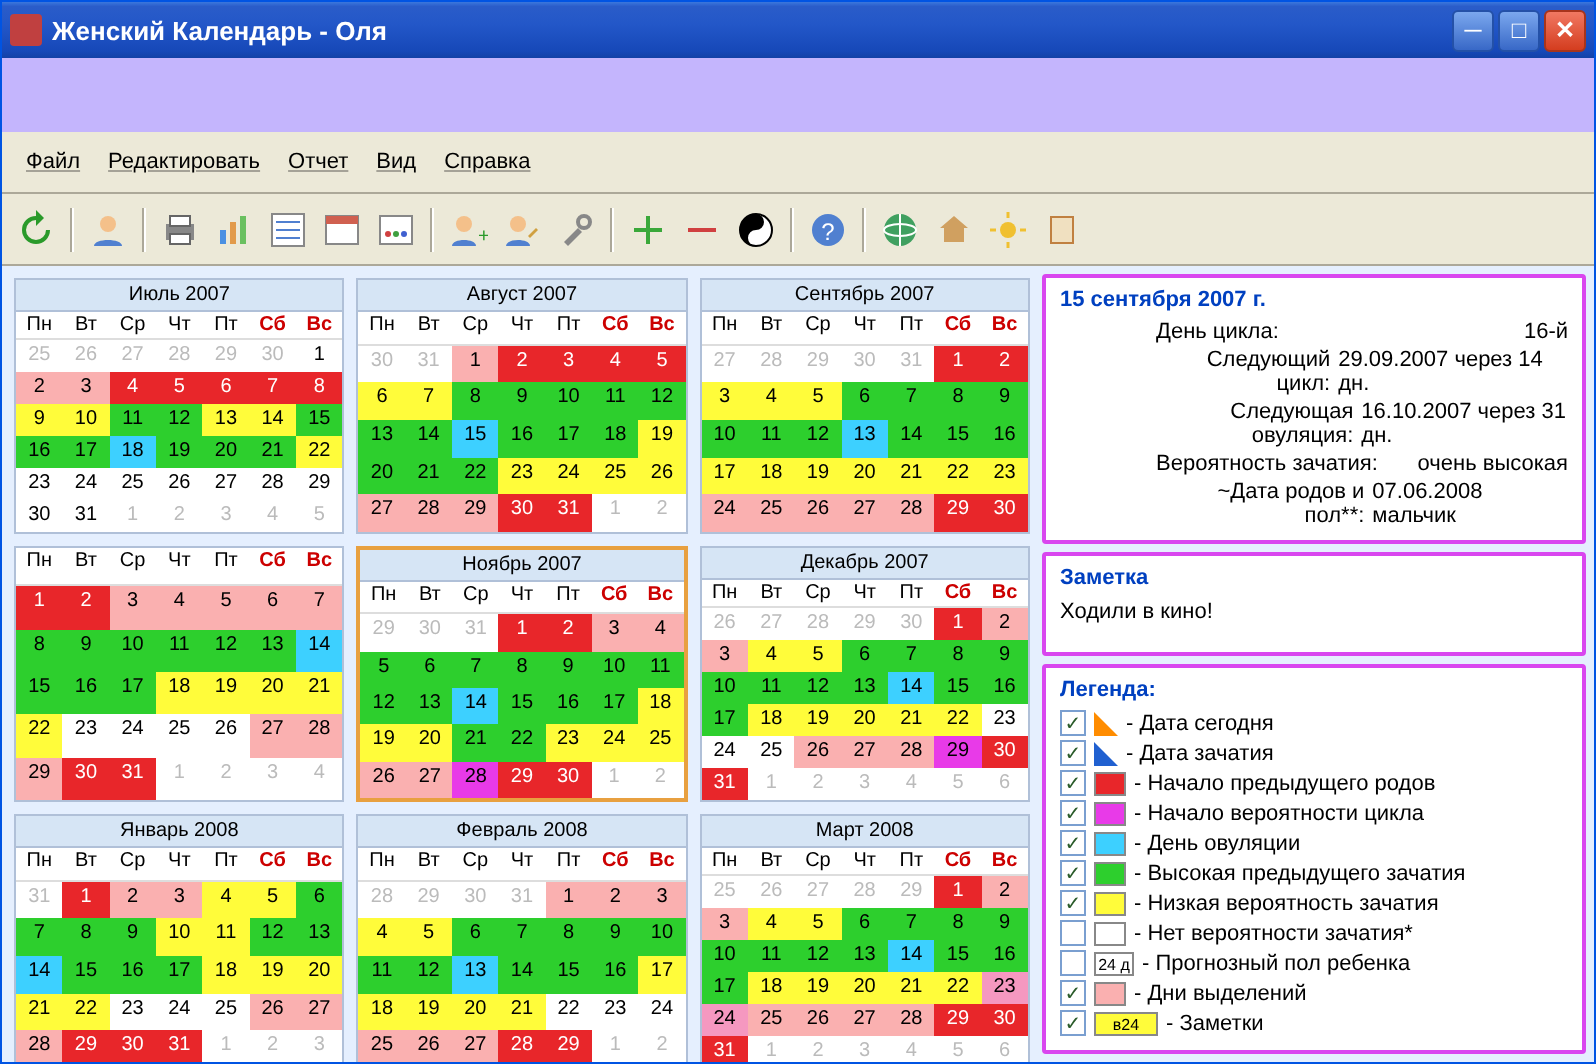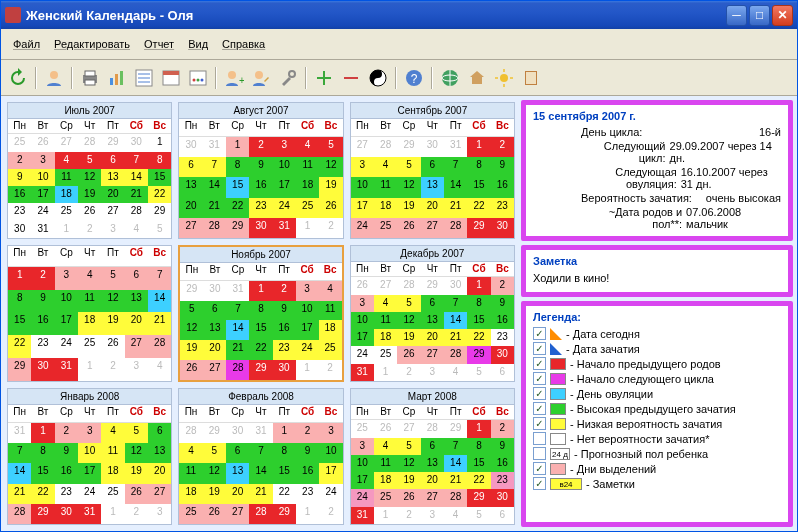--- a/index.html
+++ b/index.html
@@ -4,21 +4,21 @@
 <style>
   * { margin: 0; padding: 0; box-sizing: border-box; }
   body { font-family: Tahoma, Arial, sans-serif; font-size: 11px; background: #ece9d8; }
   .window { width: 798px; height: 532px; background: #c4b5fd; border: 1px solid #0054e3; display: flex; flex-direction: column; }
   .titlebar { height: 28px; background: linear-gradient(to bottom, #3b77dd 0%, #2a5cc9 8%, #2357c8 40%, #1648b8 88%, #1341a6 100%); display: flex; align-items: center; padding: 0 4px; color: white; font-weight: bold; font-size: 13px; }
   .titlebar-icon { width: 16px; height: 16px; background: #c04040; border-radius: 2px; margin-right: 5px; display: inline-block; }
   .titlebar-text { flex: 1; }
   .titlebar-buttons { display: flex; gap: 2px; }
   .titlebar-btn { width: 21px; height: 21px; background: linear-gradient(to bottom, #7ba8ee, #3868c7); border: 1px solid #2451a8; border-radius: 3px; display: flex; align-items: center; justify-content: center; color: white; font-weight: bold; font-size: 12px; cursor: pointer; }
   .titlebar-btn.close { background: linear-gradient(to bottom, #f17862, #d43d1f); border-color: #a8341c; }
-  .menubar { height: 22px; display: flex; align-items: center; padding: 15px 6px; gap: 2px; background: #ece9d8; border-bottom: 1px solid #aca899; }
+  .menubar { height: 22px; display: flex; align-items: center; padding: 15px 6px; gap: 2px; background: #ece9d8; border-bottom: 1px solid #aca899; margin-top: 37px; }
   .menu-item { padding: 2px 6px; cursor: pointer; text-decoration: underline; text-decoration-color: rgba(0,0,0,0.3); }
   .toolbar { height: 36px; display: flex; align-items: center; padding: 2px 4px; gap: 1px; background: #ece9d8; border-bottom: 1px solid #aca899; }
   .tool-btn { width: 26px; height: 26px; display: flex; align-items: center; justify-content: center; cursor: pointer; border: 1px solid transparent; border-radius: 2px; }
   .tool-sep { width: 2px; height: 22px; border-left: 1px solid #aca899; border-right: 1px solid #fff; margin: 0 3px; }
   .icon { width: 20px; height: 20px; display: inline-block; }
   .content { flex: 1; display: flex; background: #e5effe; padding: 4px; gap: 4px; overflow: hidden; }
   .left-panel { flex: 1; display: grid; grid-template-columns: repeat(3, 1fr); grid-template-rows: repeat(3, 1fr); gap: 6px; padding: 2px; }
   .month-cal { background: #fff; border: 1px solid #b0c0d8; display: flex; flex-direction: column; font-size: 10px; }
   .month-cal.selected { border: 2px solid #e8a040; }
   .month-header { background: #d6e5f5; text-align: center; padding: 2px; font-weight: normal; border-bottom: 1px solid #b0c0d8; }
@@ -28,21 +28,21 @@
   .daycell { text-align: center; padding: 0; font-size: 10px; line-height: 1.6; position: relative; }
   .daycell.other { color: #bbb; }
   .daycell.red { background: #e8262a; color: #fff; }
   .daycell.pink { background: #fab0b0; }
   .daycell.green { background: #2dcf2d; }
   .daycell.yellow { background: #fffc3a; }
   .daycell.cyan { background: #3dd0ff; }
   .daycell.magenta { background: #e83ae8; }
   .daycell.pink2 { background: #f598c0; }
   .right-panel { width: 272px; display: flex; flex-direction: column; gap: 4px; }
-  .panel-box { background: #fff; border: 5px solid #d946ef; border-radius: 2px; padding: 5px 7px; }
+  .panel-box { background: #fff; border: 2px solid #d946ef; border-radius: 2px; padding: 5px 7px; }
   .panel-title { color: #0040c0; font-weight: bold; margin-bottom: 3px; font-size: 11px; }
   .info-row { display: flex; justify-content: space-between; font-size: 11px; padding: 1px 0; }
   .info-label { text-align: right; padding-right: 4px; margin-left: 48px; }
   .info-val { text-align: left; }
   .legend-item { display: flex; align-items: center; gap: 4px; padding: 1px 0; font-size: 11px; }
   .cb { width: 13px; height: 13px; border: 1px solid #7a9fd0; background: #fff; display: flex; align-items: center; justify-content: center; font-size: 10px; color: #2a5c2a; cursor: pointer; }
   .swatch { width: 16px; height: 12px; border: 1px solid #888; }
   .note-text { font-size: 11px; padding: 2px 0; }
 </style>
 </head>
@@ -688,21 +688,21 @@
               <span> - Дата зачатия</span>
             </div>
             <div class="legend-item">
               <span class="cb">✓</span>
               <span class="swatch" style="background: rgb(232, 38, 42);"></span>
               <span> - Начало предыдущего родов</span>
             </div>
             <div class="legend-item">
               <span class="cb">✓</span>
               <span class="swatch" style="background: rgb(232, 58, 232);"></span>
-              <span> - Начало следующего цикла</span>
+              <span> - Начало вероятности цикла</span>
             </div>
             <div class="legend-item">
               <span class="cb">✓</span>
               <span class="swatch" style="background: rgb(61, 208, 255);"></span>
               <span> - День овуляции</span>
             </div>
             <div class="legend-item">
               <span class="cb">✓</span>
               <span class="swatch" style="background: rgb(45, 207, 45);"></span>
               <span> - Высокая предыдущего зачатия</span>

